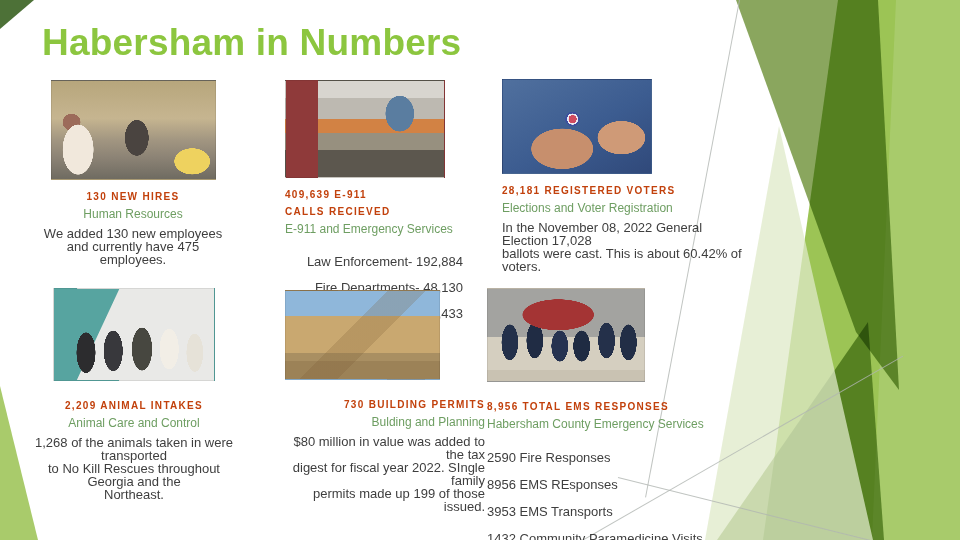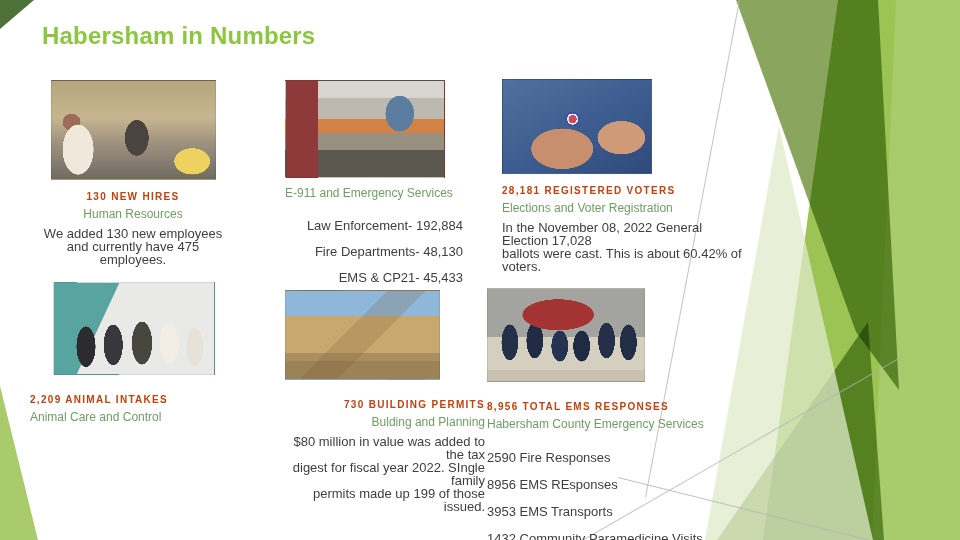--- a/index.html
+++ b/index.html
@@ -3,41 +3,41 @@
 <meta charset="utf-8">
 <style>
   html,body{margin:0;padding:0;background:#ffffff;}
   .slide{
     position:relative;width:960px;height:540px;overflow:hidden;background:#ffffff;
     font-family:"Liberation Sans",sans-serif;
   }
   
   .title{
     position:absolute;left:42px;top:22px;
-    font-size:24px;font-weight:bold;color:#8CC63F;letter-spacing:0.2px;
+    font-size:37px;font-weight:bold;color:#8CC63F;letter-spacing:0.2px;
   }
   
   .deco,.deco div{position:absolute;inset:0;pointer-events:none;}
   .d-bright {background:#9CC455;clip-path:polygon(838px 0,960px 0,960px 540px,763px 540px);}
   .d-bright2{background:rgba(255,255,255,0.13);clip-path:polygon(896px 0,960px 0,960px 540px,872px 540px);}
   .d-olive1 {background:#8AA65E;mix-blend-mode:multiply;clip-path:polygon(736px 0,878px 0,899px 390px,856px 332px);}
   .d-olive2 {background:#8CA862;mix-blend-mode:multiply;clip-path:polygon(717px 540px,884px 540px,868px 322px);}
   .d-pale   {background:rgba(223,234,200,0.75);clip-path:polygon(779px 126px,705px 540px,873px 540px);}
   .d-corner-bl{background:#A9CB6B;clip-path:polygon(0 386px,38px 540px,0 540px);}
   .d-corner-tl{background:#4D7137;clip-path:polygon(0 0,34px 0,0 29px);}
   .hl{position:absolute;background:#b0b5b2;opacity:0.8;}
   .hl1{left:739px;top:0;width:1px;height:506px;transform:rotate(10.7deg);transform-origin:top left;}
   .hl2{left:577px;top:543px;width:376px;height:1px;transform:rotate(-29.9deg);transform-origin:left center;}
   .hl3{left:618px;top:477px;width:262px;height:1px;transform:rotate(14deg);transform-origin:left center;}
   
   .card{position:absolute;}
   #c1{left:33px;top:80px;width:200px;text-align:center;}
   #c2{left:285px;top:80px;width:195px;text-align:left;}
   #c3{left:502px;top:79px;width:250px;text-align:left;}
-  #c4{left:30px;top:282px;width:208px;text-align:left;}
+  #c4{left:30px;top:288px;width:208px;text-align:center;}
   #c5{left:285px;top:290px;width:200px;text-align:right;}
   #c6{left:487px;top:288px;width:256px;text-align:left;}
   .photo{border:1px solid rgba(0,0,0,0.08);box-sizing:border-box;}
   #c1 .photo{width:165px;height:100px;margin:0 auto 8px;}
   #c2 .photo{width:160px;height:98px;margin:0 0 8px;}
   #c3 .photo{width:150px;height:95px;margin:0 0 8px;}
   #c4 .photo{width:162px;height:93px;margin:0 auto 16px;}
   #c5 .photo{width:155px;height:90px;margin:0 0 16px;}
   #c6 .photo{width:158px;height:94px;margin:0 0 16px;}
   .headline{
@@ -108,40 +108,45 @@
     <div class="photo ph-hr"></div>
     <div class="headline">130 NEW HIRES</div>
     <div class="dept">Human Resources</div>
     <div class="body">We added 130 new employees
 and currently have 475
 employees.</div>
   </div>
 
   <div class="card" id="c2">
     <div class="photo ph-e911"></div>
+    <div class="headline">409,639 E-911
+CALLS RECIEVED</div>
     <div class="dept">E-911 and Emergency Services</div>
     <div class="body">
       <div>Law Enforcement- 192,884</div>
       <div>Fire Departments- 48,130</div>
       <div>EMS &amp; CP21- 45,433</div>
     </div>
   </div>
 
   <div class="card" id="c3">
     <div class="photo ph-voters"></div>
     <div class="headline">28,181 REGISTERED VOTERS</div>
     <div class="dept">Elections and Voter Registration</div>
     <div class="body">In the November 08, 2022 General Election 17,028
 ballots were cast. This is about 60.42% of voters.</div>
   </div>
 
   <div class="card" id="c4">
     <div class="photo ph-animal"></div>
     <div class="headline">2,209 ANIMAL INTAKES</div>
     <div class="dept">Animal Care and Control</div>
+    <div class="body">1,268 of the animals taken in were transported
+to No Kill Rescues throughout Georgia and the
+Northeast.</div>
   </div>
 
   <div class="card" id="c5">
     <div class="photo ph-permits"></div>
     <div class="headline">730 BUILDING PERMITS</div>
     <div class="dept">Bulding and Planning</div>
     <div class="body">$80 million in value was added to the tax
 digest for fiscal year 2022. SIngle family
 permits made up 199 of those issued.</div>
   </div>

